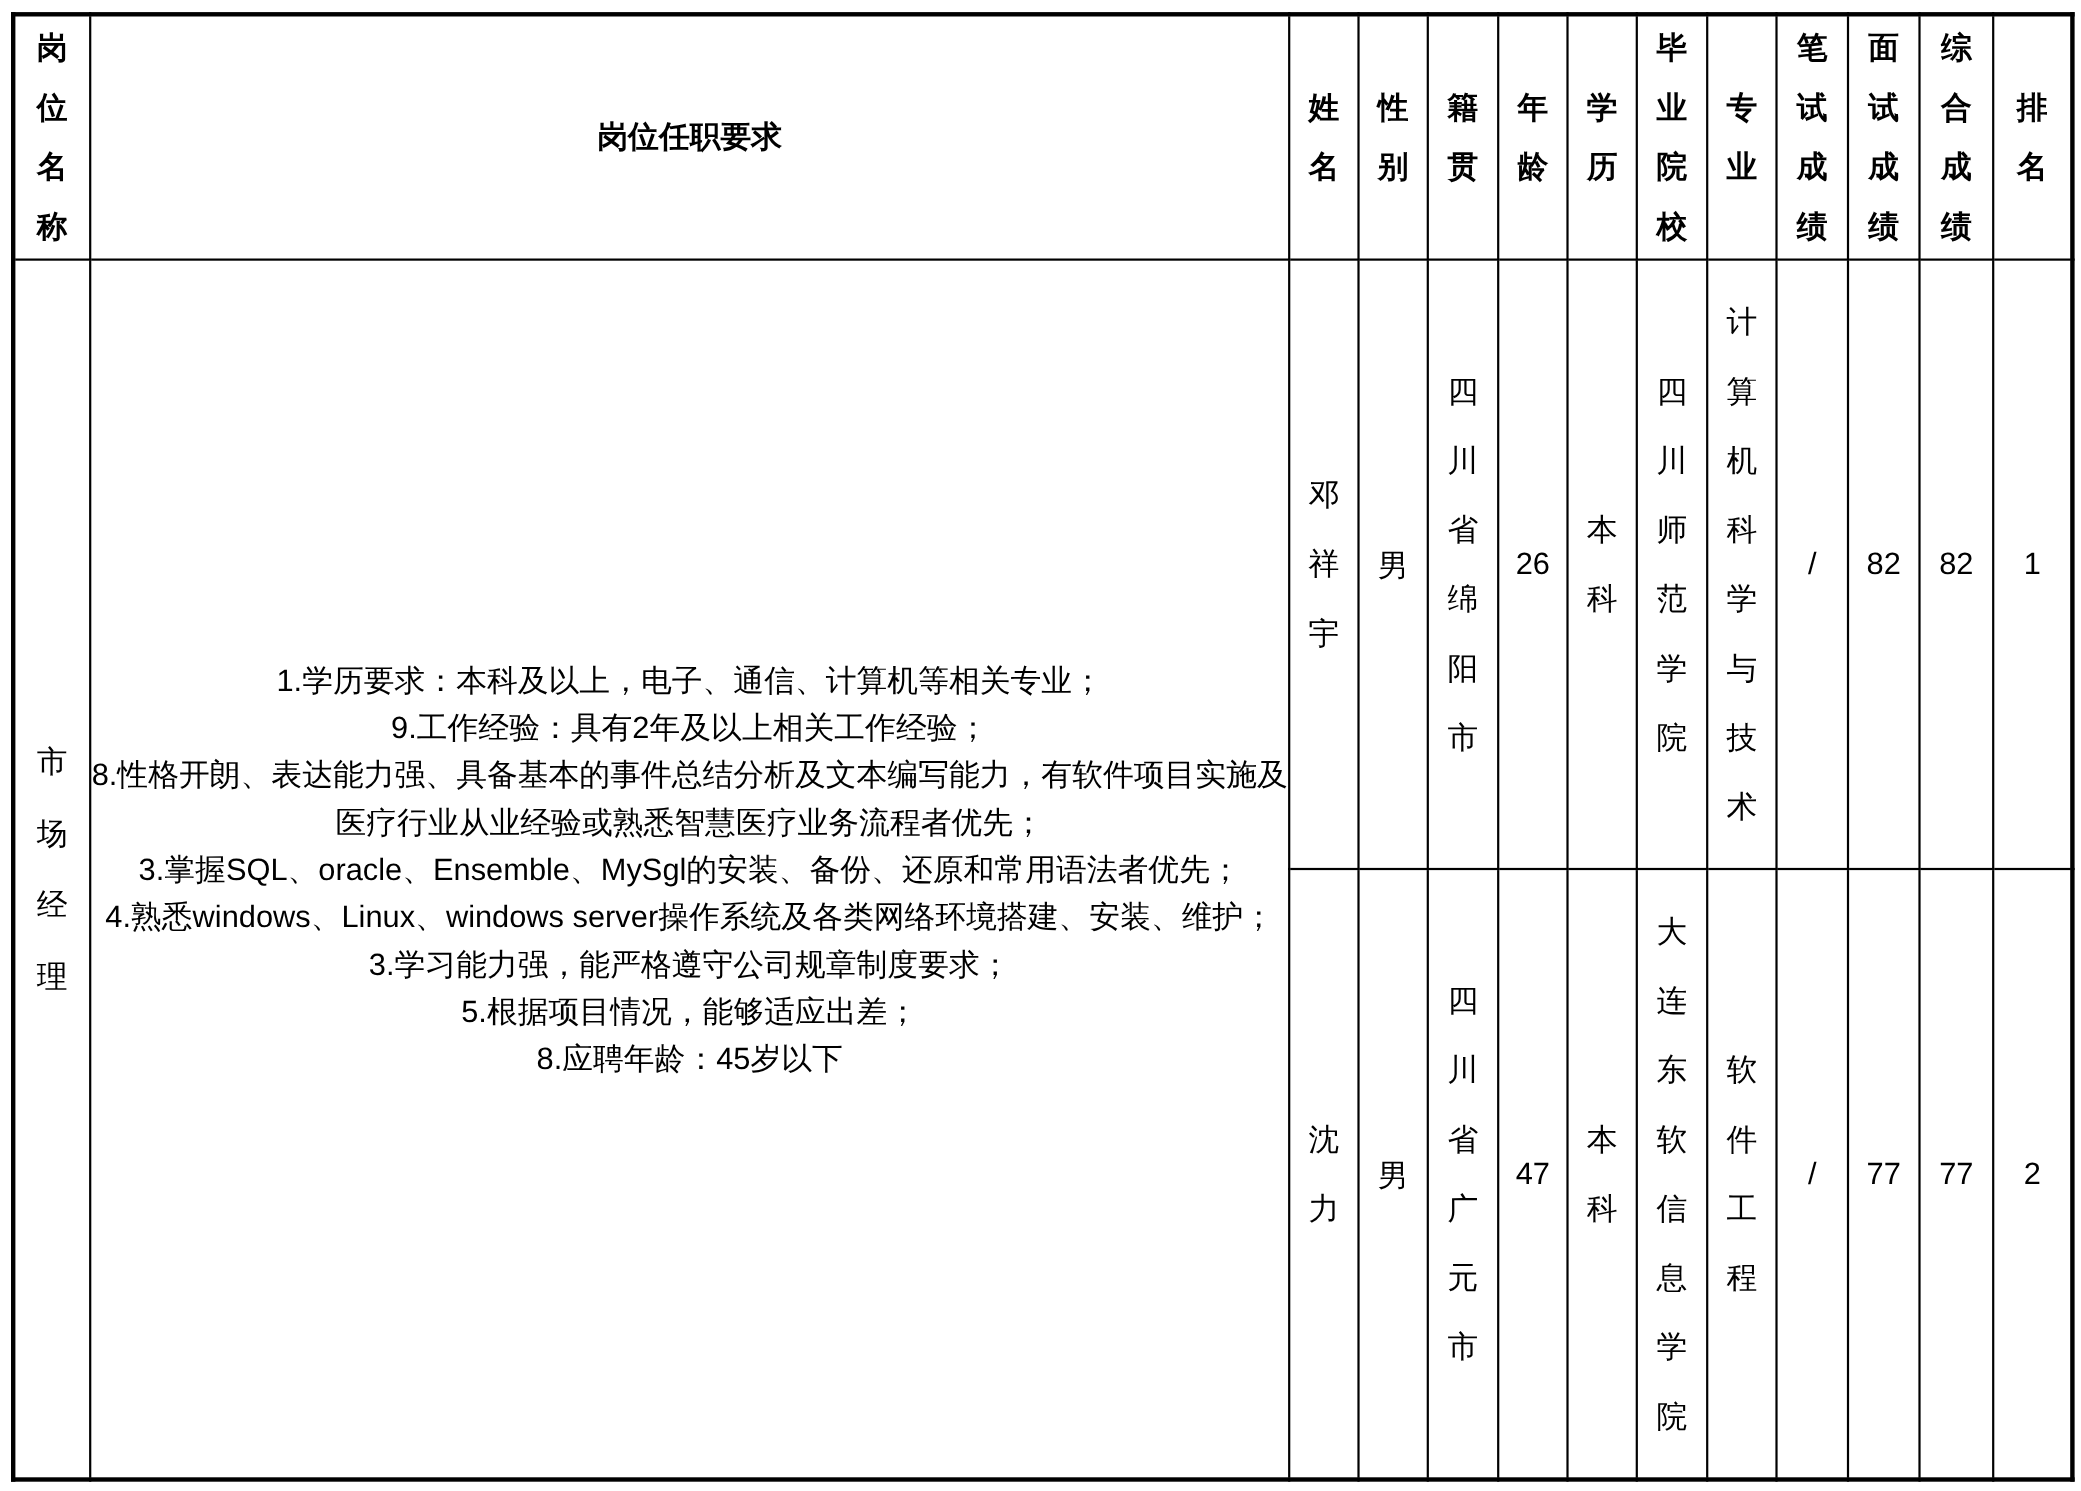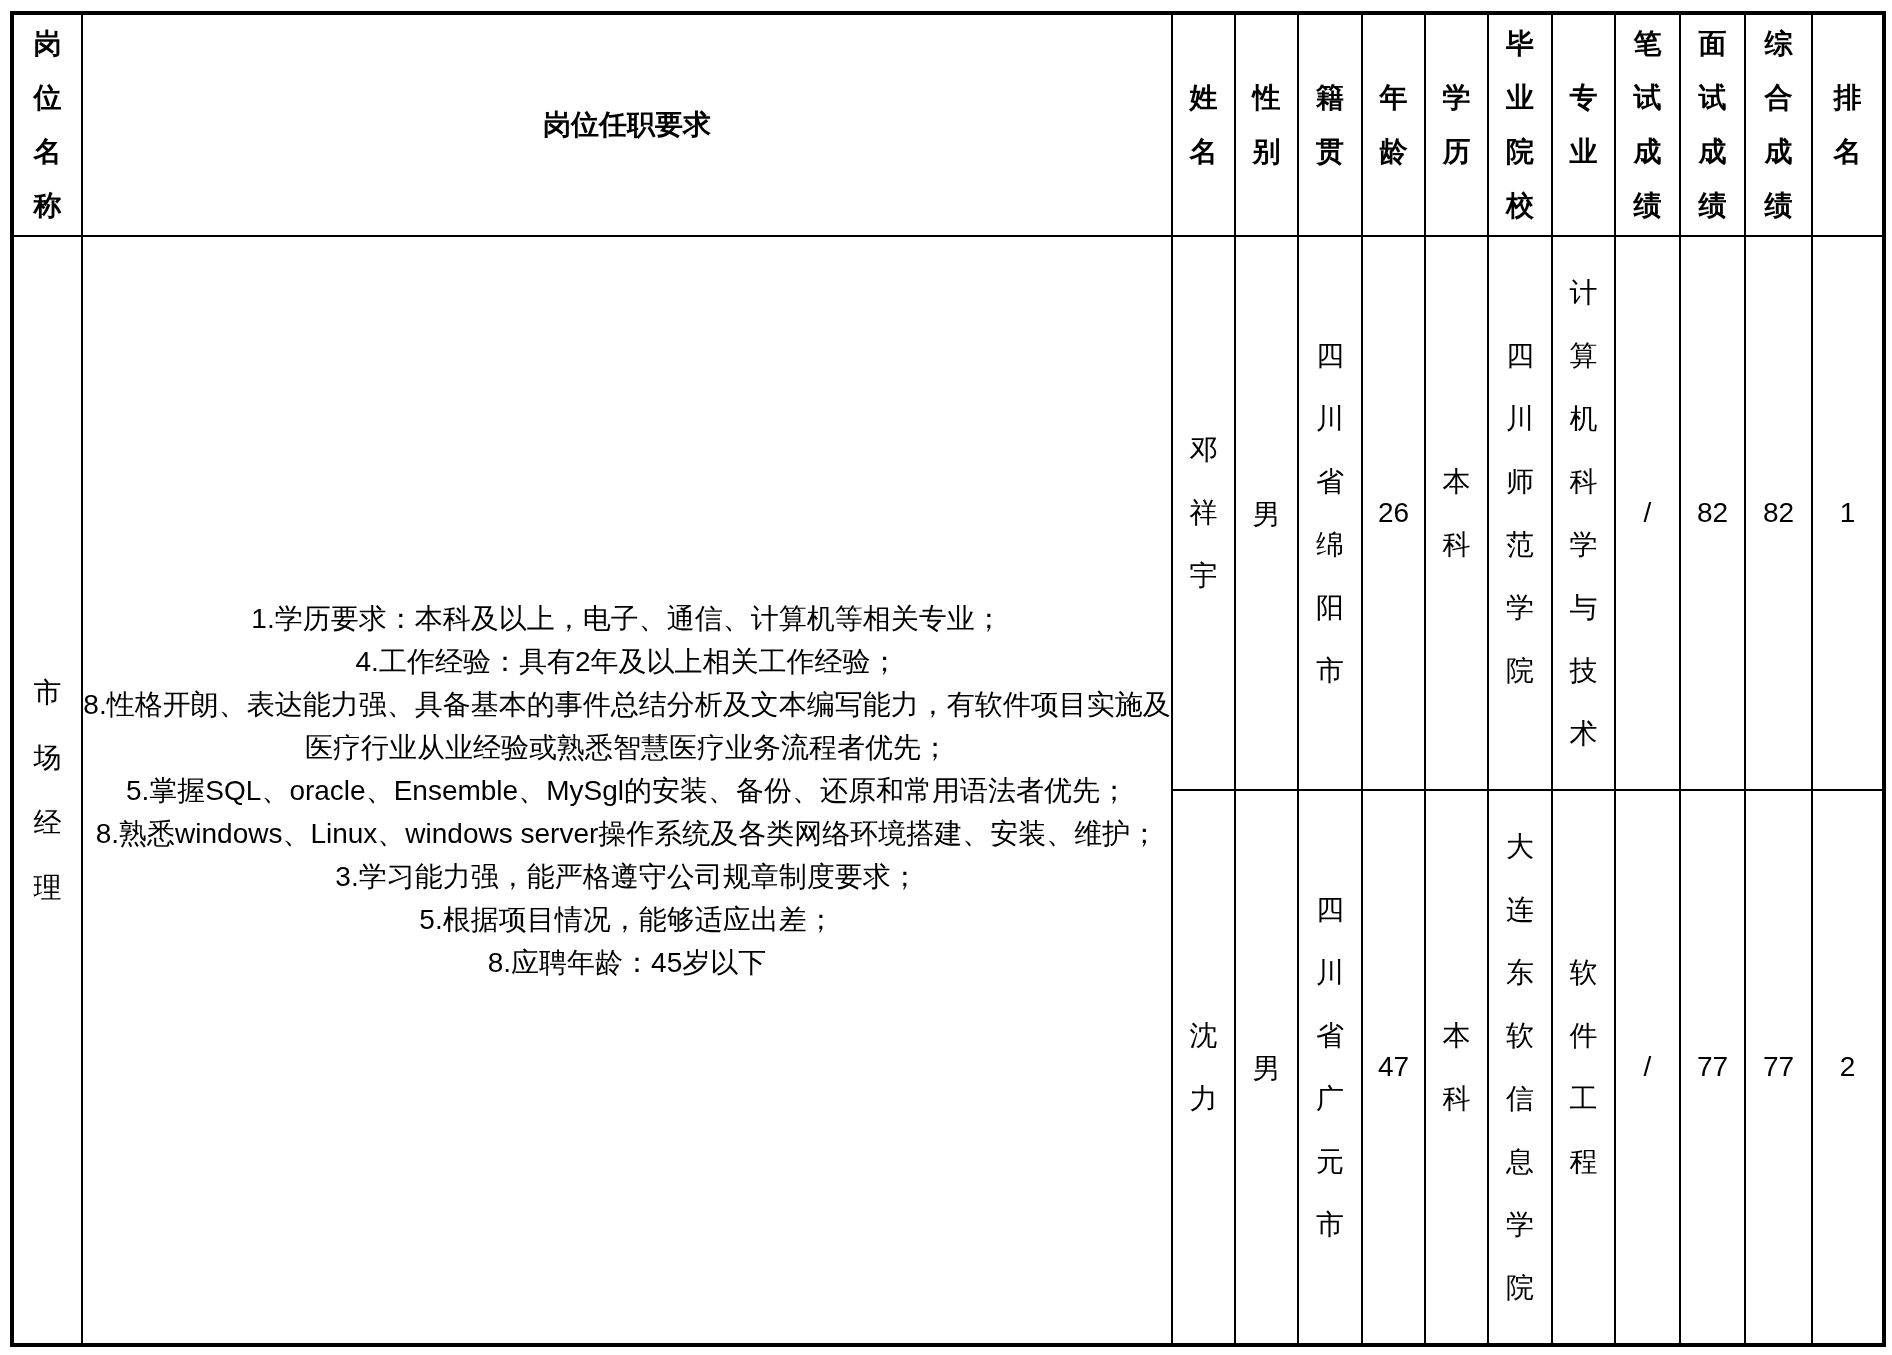--- a/index.html
+++ b/index.html
@@ -147,24 +147,24 @@
       <tr class="data-row-1">
         <td rowspan="2"><span class="vtext vp">
               <span>市</span>
               <span>场</span>
               <span>经</span>
               <span>理</span>
             </span></td>
         <td rowspan="2" class="req-cell">
           <div>
             <div class="req-item">1.学历要求：本科及以上，电子、通信、计算机等相关专业；</div>
-            <div class="req-item">4.工作经验：具有2年及以上相关工作经验；</div>
+            <div class="req-item">9.工作经验：具有2年及以上相关工作经验；</div>
             <div class="req-item">8.性格开朗、表达能力强、具备基本的事件总结分析及文本编写能力，有软件项目实施及医疗行业从业经验或熟悉智慧医疗业务流程者优先；</div>
-            <div class="req-item">5.掌握SQL、oracle、Ensemble、MySgl的安装、备份、还原和常用语法者优先；</div>
-            <div class="req-item">8.熟悉windows、Linux、windows server操作系统及各类网络环境搭建、安装、维护；</div>
+            <div class="req-item">3.掌握SQL、oracle、Ensemble、MySgl的安装、备份、还原和常用语法者优先；</div>
+            <div class="req-item">4.熟悉windows、Linux、windows server操作系统及各类网络环境搭建、安装、维护；</div>
             <div class="req-item">3.学习能力强，能严格遵守公司规章制度要求；</div>
             <div class="req-item">5.根据项目情况，能够适应出差；</div>
             <div class="req-item">8.应聘年龄：45岁以下</div>
           </div>
         </td>
         <td><span class="vtext vd">
               <span>邓</span>
               <span>祥</span>
               <span>宇</span>
             </span></td>

